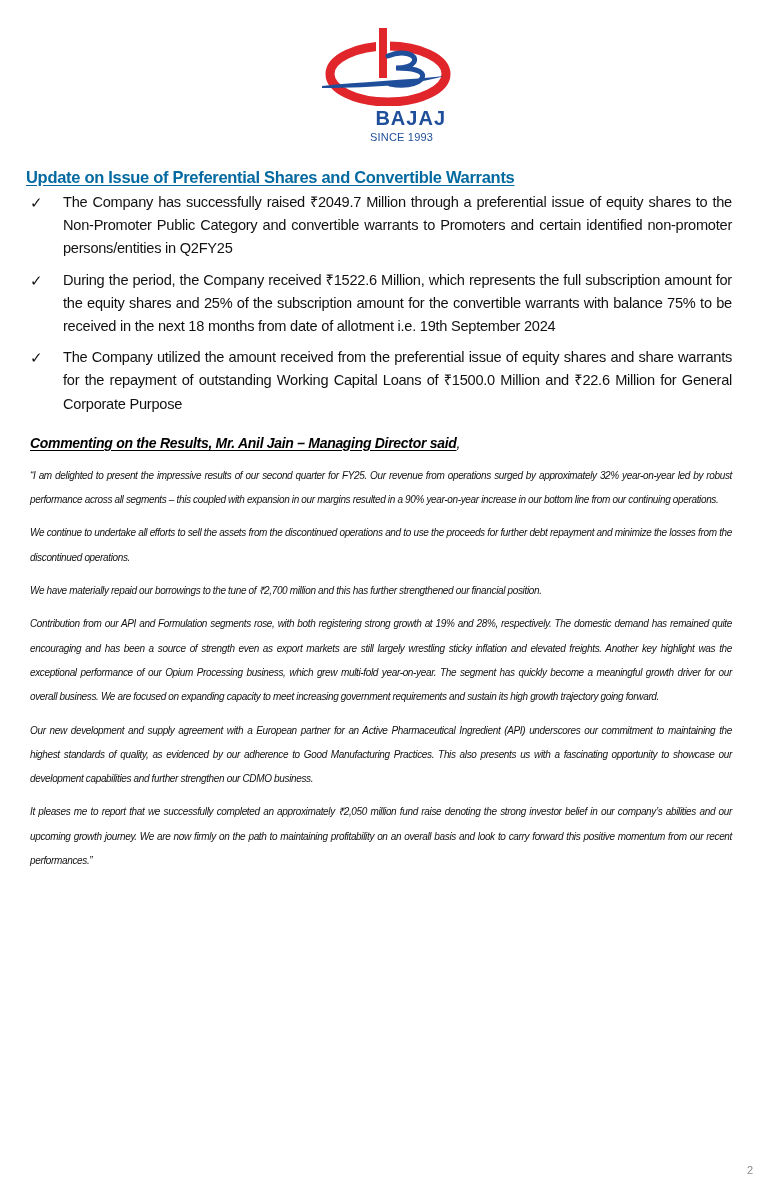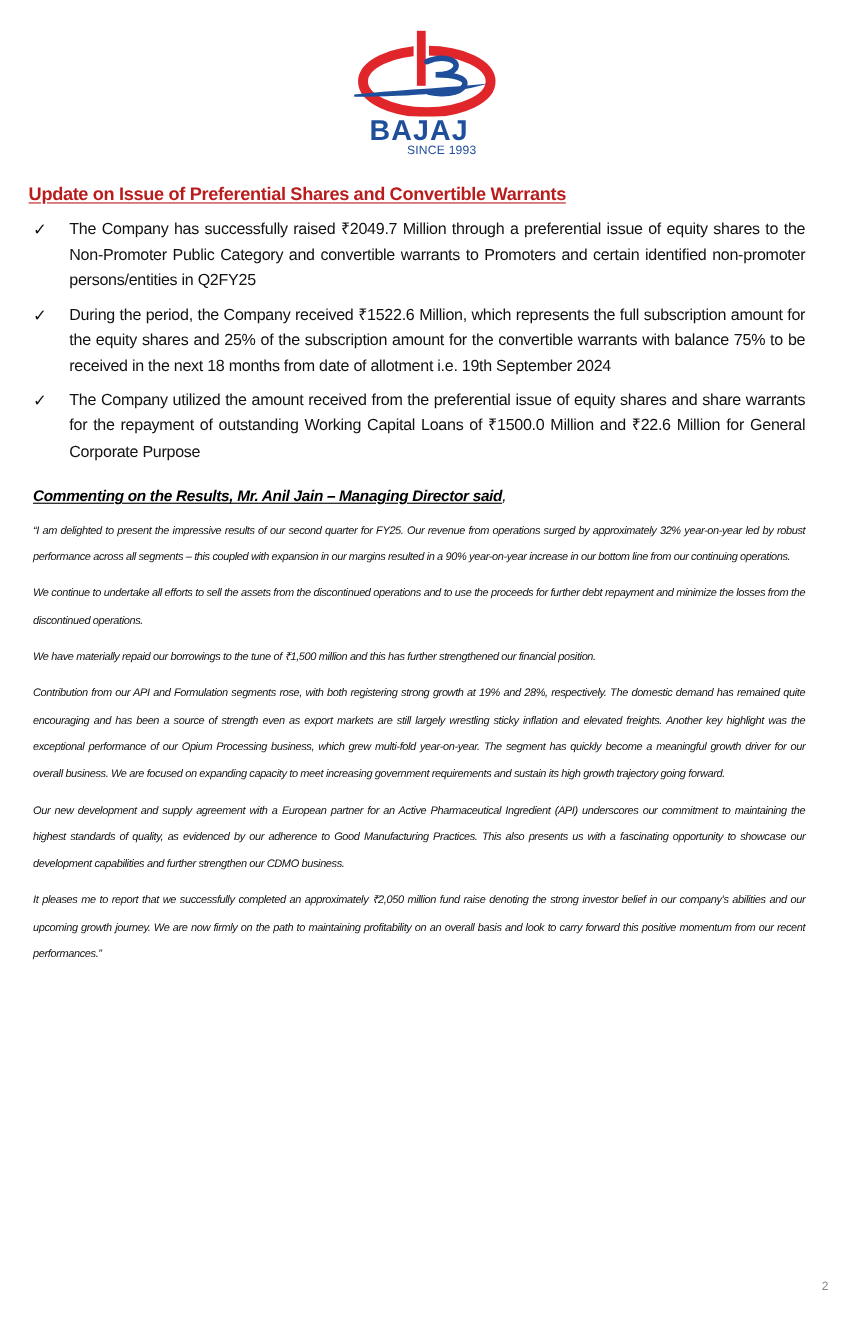--- a/index.html
+++ b/index.html
@@ -5,36 +5,36 @@
   html, body { margin: 0; padding: 0; background: #ffffff; }
   body {
     width: 770px; height: 1200px; position: relative; overflow: hidden;
     font-family: "Liberation Sans", sans-serif; color: #111;
   }
   .logo {
     position: absolute; left: 318px; top: 26px; width: 136px; height: 120px;
   }
   .logo svg { position: absolute; left: 0; top: 0; }
   .logo-word {
-    position: absolute; left: 18px; top: 78px; width: 110px; text-align: left;
-    font-family: "Liberation Sans", sans-serif; font-weight: bold; font-size: 26px;
+    position: absolute; left: 18px; top: 78px; width: 110px; text-align: right;
+    font-family: "Liberation Sans", sans-serif; font-weight: bold; font-size: 20px;
     letter-spacing: 1px; color: #1f4e9a; line-height: 29px;
   }
   .logo-since {
     position: absolute; left: 52px; top: 105px; width: 80px; text-align: left;
     font-family: "Liberation Sans", sans-serif; font-size: 11px; color: #1f4e9a;
     line-height: 12px; letter-spacing: 0.2px;
   }
   .content {
     position: absolute; left: 30px; top: 166px; width: 702px;
   }
   .section-title {
     font-family: "Liberation Sans", sans-serif; font-weight: bold; font-size: 16.5px;
-    text-decoration: underline; text-underline-offset: 2px; margin: 0 0 10px -4px;
-    letter-spacing: -0.3px; line-height: 22px; color: #b91c1c;
+    text-decoration: underline; text-underline-offset: 2px; margin: 0 0 3px -4px;
+    letter-spacing: -0.3px; line-height: 22px; color: #0369a1;
   }
   .bullets { list-style: none; margin: 0; padding: 0; }
   .bullet {
     position: relative; padding-left: 33px; font-size: 14.6px; line-height: 23.2px;
     text-align: justify; margin-bottom: 8px; letter-spacing: -0.25px; color: #111;
   }
   .bullet .check {
     position: absolute; left: 0; top: 0; font-size: 15px; color: #111;
   }
   .comment-title {
@@ -86,20 +86,20 @@
       <span class="check">✓</span>
       <span>The Company utilized the amount received from the preferential issue of equity shares and share warrants for the repayment of outstanding Working Capital Loans of ₹1500.0 Million and ₹22.6 Million for General Corporate Purpose</span>
     </li>
   </ul>
 
   <h2 class="comment-title"><span class="u">Commenting on the Results, Mr. Anil Jain – Managing Director said</span><span class="comma">,</span></h2>
 
   <div class="quote">
     <p>“I am delighted to present the impressive results of our second quarter for FY25. Our revenue from operations surged by approximately 32% year-on-year led by robust performance across all segments – this coupled with expansion in our margins resulted in a 90% year-on-year increase in our bottom line from our continuing operations.</p>
     <p>We continue to undertake all efforts to sell the assets from the discontinued operations and to use the proceeds for further debt repayment and minimize the losses from the discontinued operations.</p>
-    <p>We have materially repaid our borrowings to the tune of ₹1,500 million and this has further strengthened our financial position.</p>
+    <p>We have materially repaid our borrowings to the tune of ₹2,700 million and this has further strengthened our financial position.</p>
     <p>Contribution from our API and Formulation segments rose, with both registering strong growth at 19% and 28%, respectively. The domestic demand has remained quite encouraging and has been a source of strength even as export markets are still largely wrestling sticky inflation and elevated freights. Another key highlight was the exceptional performance of our Opium Processing business, which grew multi-fold year-on-year. The segment has quickly become a meaningful growth driver for our overall business. We are focused on expanding capacity to meet increasing government requirements and sustain its high growth trajectory going forward.</p>
     <p>Our new development and supply agreement with a European partner for an Active Pharmaceutical Ingredient (API) underscores our commitment to maintaining the highest standards of quality, as evidenced by our adherence to Good Manufacturing Practices. This also presents us with a fascinating opportunity to showcase our development capabilities and further strengthen our CDMO business.</p>
     <p>It pleases me to report that we successfully completed an approximately ₹2,050 million fund raise denoting the strong investor belief in our company’s abilities and our upcoming growth journey. We are now firmly on the path to maintaining profitability on an overall basis and look to carry forward this positive momentum from our recent performances.”</p>
   </div>
 </div>
 
 <div class="page-number">2</div>
 
 </body></html>

